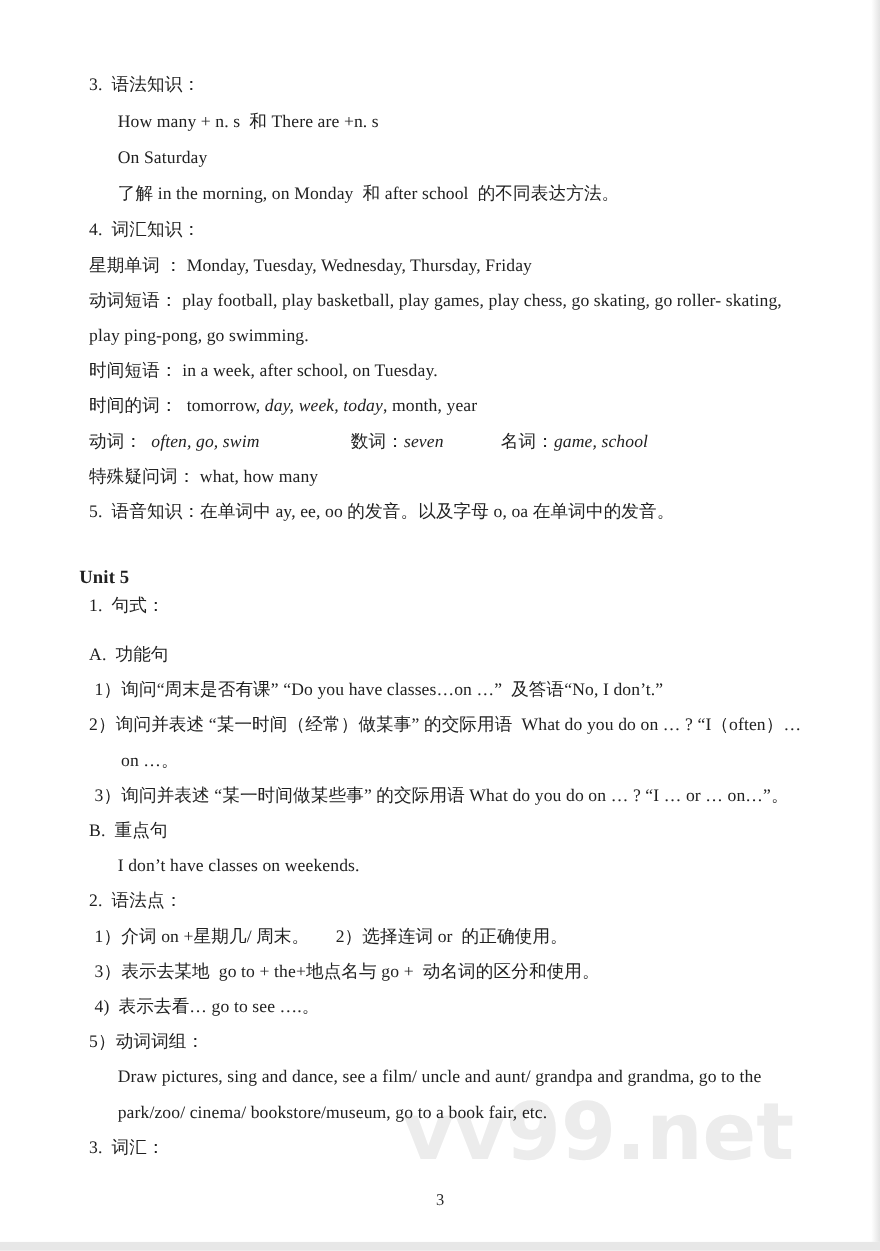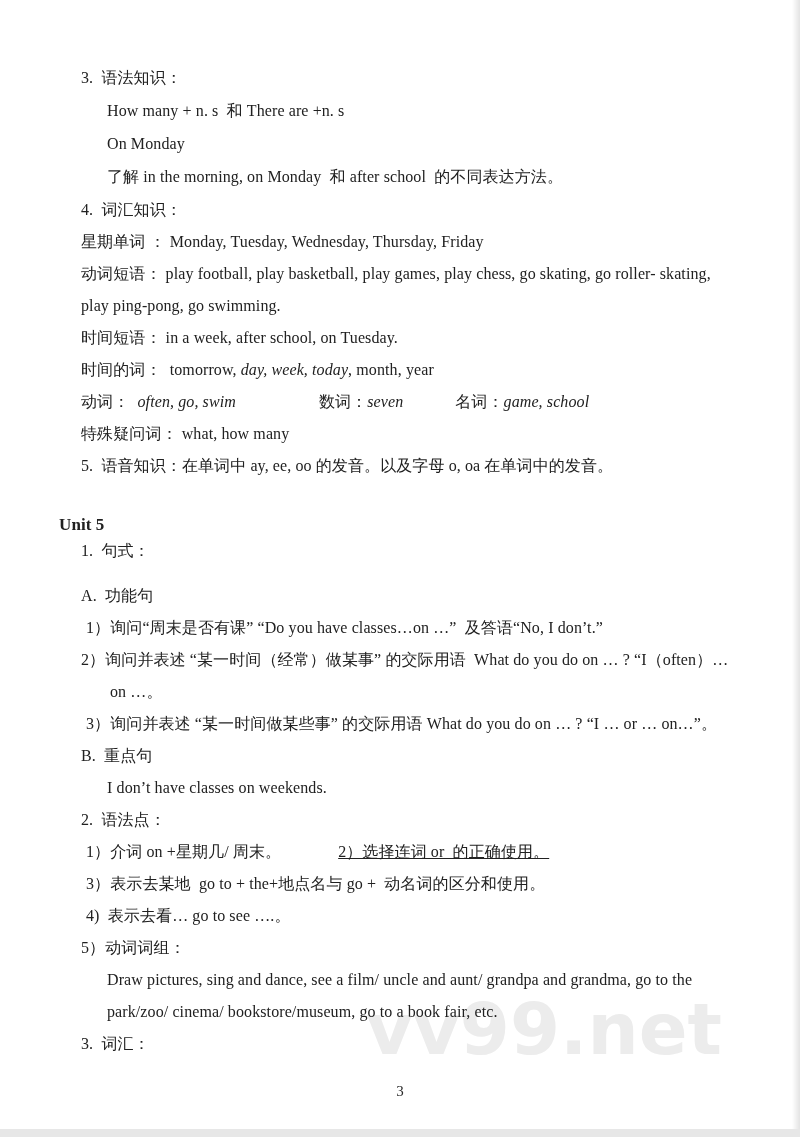--- a/index.html
+++ b/index.html
@@ -61,42 +61,42 @@
   }
 </style>
 </head>
 <body>
 
 <div class="page">
   <div class="watermark">vv99.net</div>
   <div class="doc-body">
       <div class="line" style="top: 67px; left: 81px;"><span>3.  语法知识：</span></div>
       <div class="line" style="top: 100px; left: 107px;"><span>How many + n. s  和 There are +n. s</span></div>
-      <div class="line" style="top: 133px; left: 107px;"><span>On Monday</span></div>
+      <div class="line" style="top: 133px; left: 107px;"><span>On Saturday</span></div>
       <div class="line" style="top: 166px; left: 107px;"><span>了解 in the morning, on Monday  和 after school  的不同表达方法。</span></div>
       <div class="line" style="top: 199px; left: 81px;"><span>4.  词汇知识：</span></div>
       <div class="line" style="top: 231px; left: 81px;"><span>星期单词 ： Monday, Tuesday, Wednesday, Thursday, Friday</span></div>
       <div class="line" style="top: 263px; left: 81px;"><span>动词短语： play football, play basketball, play games, play chess, go skating, go roller- skating,</span></div>
       <div class="line" style="top: 295px; left: 81px;"><span>play ping-pong, go swimming.</span></div>
       <div class="line" style="top: 327px; left: 81px;"><span>时间短语： in a week, after school, on Tuesday.</span></div>
       <div class="line" style="top: 359px; left: 81px;"><span>时间的词：  tomorrow, </span><span class="italic">day, week, today</span><span>, month, year</span></div>
       <div class="line" style="top: 391px; left: 81px;"><span>动词：  </span><span class="italic">often, go, swim</span><span style="margin-left: 83px;">数词：</span><span class="italic">seven</span><span style="margin-left: 52px;">名词：</span><span class="italic">game, school</span></div>
       <div class="line" style="top: 423px; left: 81px;"><span>特殊疑问词： what, how many</span></div>
       <div class="line" style="top: 455px; left: 81px;"><span>5.  语音知识：在单词中 ay, ee, oo 的发音。以及字母 o, oa 在单词中的发音。</span></div>
-      <div class="line" style="top: 514px; left: 59px;"><span class="bold">Unit 5</span></div>
+      <div class="line" style="top: 514px; left: 72px;"><span class="bold">Unit 5</span></div>
       <div class="line" style="top: 540px; left: 81px;"><span>1.  句式：</span></div>
       <div class="line" style="top: 585px; left: 81px;"><span>A.  功能句</span></div>
       <div class="line" style="top: 617px; left: 86px;"><span>1）询问“周末是否有课” “Do you have classes…on …”  及答语“No, I don’t.”</span></div>
       <div class="line" style="top: 649px; left: 81px;"><span>2）询问并表述 “某一时间（经常）做某事” 的交际用语  What do you do on … ? “I（often）…</span></div>
       <div class="line" style="top: 681px; left: 110px;"><span>on …。</span></div>
       <div class="line" style="top: 713px; left: 86px;"><span>3）询问并表述 “某一时间做某些事” 的交际用语 What do you do on … ? “I … or … on…”。</span></div>
       <div class="line" style="top: 745px; left: 81px;"><span>B.  重点句</span></div>
       <div class="line" style="top: 777px; left: 107px;"><span>I don’t have classes on weekends.</span></div>
       <div class="line" style="top: 809px; left: 81px;"><span>2.  语法点：</span></div>
-      <div class="line" style="top: 841px; left: 86px;"><span>1）介词 on +星期几/ 周末。</span><span style="margin-left: 57px; text-decoration: underline;">2）选择连词 or  的正确使用。</span></div>
+      <div class="line" style="top: 841px; left: 86px;"><span>1）介词 on +星期几/ 周末。</span><span style="margin-left: 24px;">2）选择连词 or  的正确使用。</span></div>
       <div class="line" style="top: 873px; left: 86px;"><span>3）表示去某地  go to + the+地点名与 go +  动名词的区分和使用。</span></div>
       <div class="line" style="top: 905px; left: 86px;"><span>4)  表示去看… go to see ….。</span></div>
       <div class="line" style="top: 937px; left: 81px;"><span>5）动词词组：</span></div>
       <div class="line" style="top: 969px; left: 107px; text-align: right;"><span>Draw pictures, sing and dance, see a film/ uncle and aunt/ grandpa and grandma, go to the</span></div>
       <div class="line" style="top: 1001px; left: 107px;"><span>park/zoo/ cinema/ bookstore/museum, go to a book fair, etc.</span></div>
       <div class="line" style="top: 1033px; left: 81px;"><span>3.  词汇：</span></div>
     </div>
   <div class="page-number">3</div>
   <div class="right-edge"></div>
   <div class="bottom-strip"></div>

